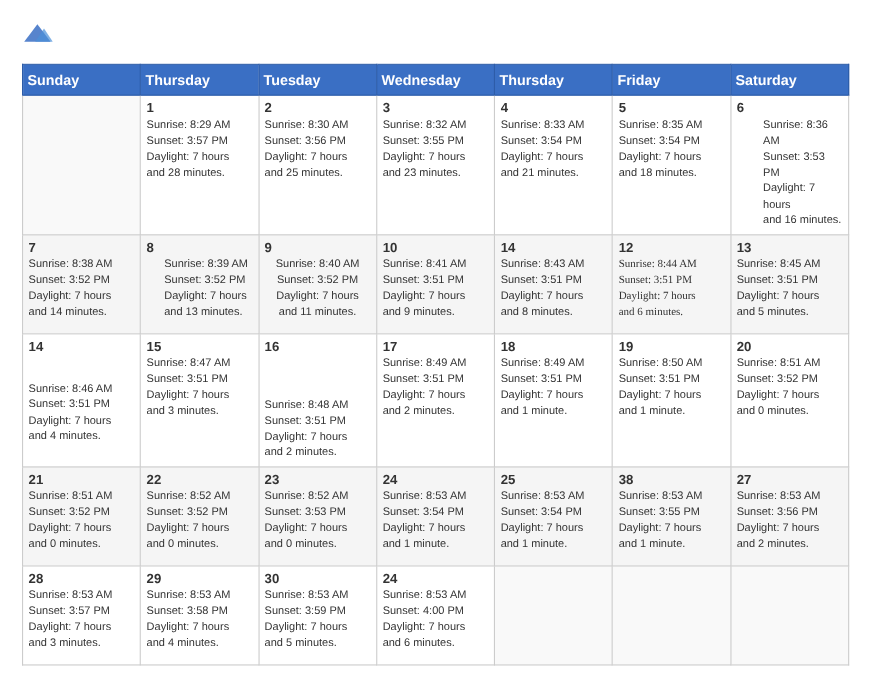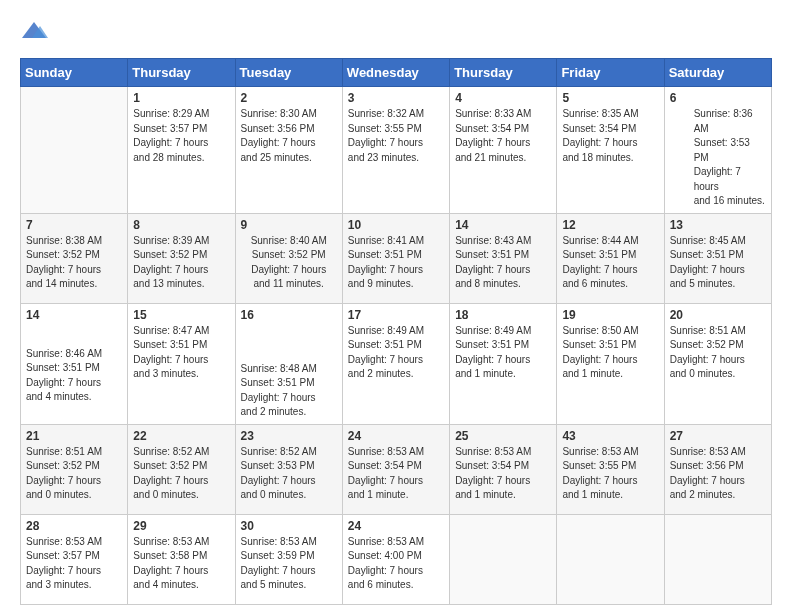--- a/index.html
+++ b/index.html
@@ -176,21 +176,21 @@
       <tr>
         <td>
           <span class="day-number">7</span>
           <div class="cell-content" style="white-space: pre-line;">Sunrise: 8:38 AM
 Sunset: 3:52 PM
 Daylight: 7 hours
 and 14 minutes.</div>
         </td>
         <td>
           <span class="day-number">8</span>
-          <div class="cell-content" style="white-space: pre-line;">Sunrise: 8:39 AM
+          <div class="cell-content" style="white-space: pre-line; margin-left: 16px;">Sunrise: 8:39 AM
 Sunset: 3:52 PM
 Daylight: 7 hours
 and 13 minutes.</div>
         </td>
         <td>
           <span class="day-number">9</span>
           <div class="cell-content" style="white-space: pre-line; text-align: center;">Sunrise: 8:40 AM
 Sunset: 3:52 PM
 Daylight: 7 hours
 and 11 minutes.</div>
@@ -204,21 +204,21 @@
         </td>
         <td>
           <span class="day-number">14</span>
           <div class="cell-content" style="white-space: pre-line;">Sunrise: 8:43 AM
 Sunset: 3:51 PM
 Daylight: 7 hours
 and 8 minutes.</div>
         </td>
         <td>
           <span class="day-number">12</span>
-          <div class="cell-content" style="white-space: pre-line;">Sunrise: 8:44 AM
+          <div class="cell-content" style="white-space: pre-line; font-family: Liberation Serif, serif;">Sunrise: 8:44 AM
 Sunset: 3:51 PM
 Daylight: 7 hours
 and 6 minutes.</div>
         </td>
         <td>
           <span class="day-number">13</span>
           <div class="cell-content" style="white-space: pre-line;">Sunrise: 8:45 AM
 Sunset: 3:51 PM
 Daylight: 7 hours
 and 5 minutes.</div>
@@ -305,21 +305,21 @@
 and 1 minute.</div>
         </td>
         <td>
           <span class="day-number">25</span>
           <div class="cell-content" style="white-space: pre-line;">Sunrise: 8:53 AM
 Sunset: 3:54 PM
 Daylight: 7 hours
 and 1 minute.</div>
         </td>
         <td>
-          <span class="day-number">43</span>
+          <span class="day-number">38</span>
           <div class="cell-content" style="white-space: pre-line;">Sunrise: 8:53 AM
 Sunset: 3:55 PM
 Daylight: 7 hours
 and 1 minute.</div>
         </td>
         <td>
           <span class="day-number">27</span>
           <div class="cell-content" style="white-space: pre-line;">Sunrise: 8:53 AM
 Sunset: 3:56 PM
 Daylight: 7 hours

